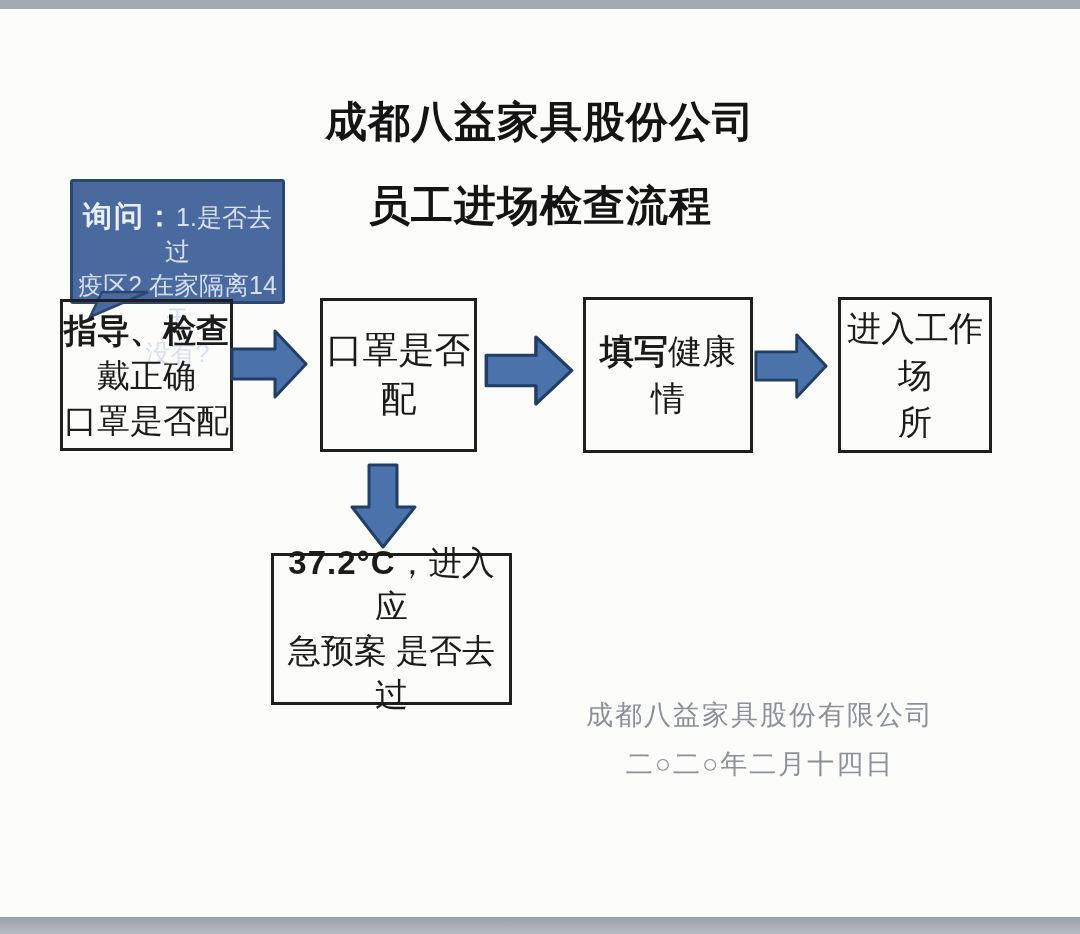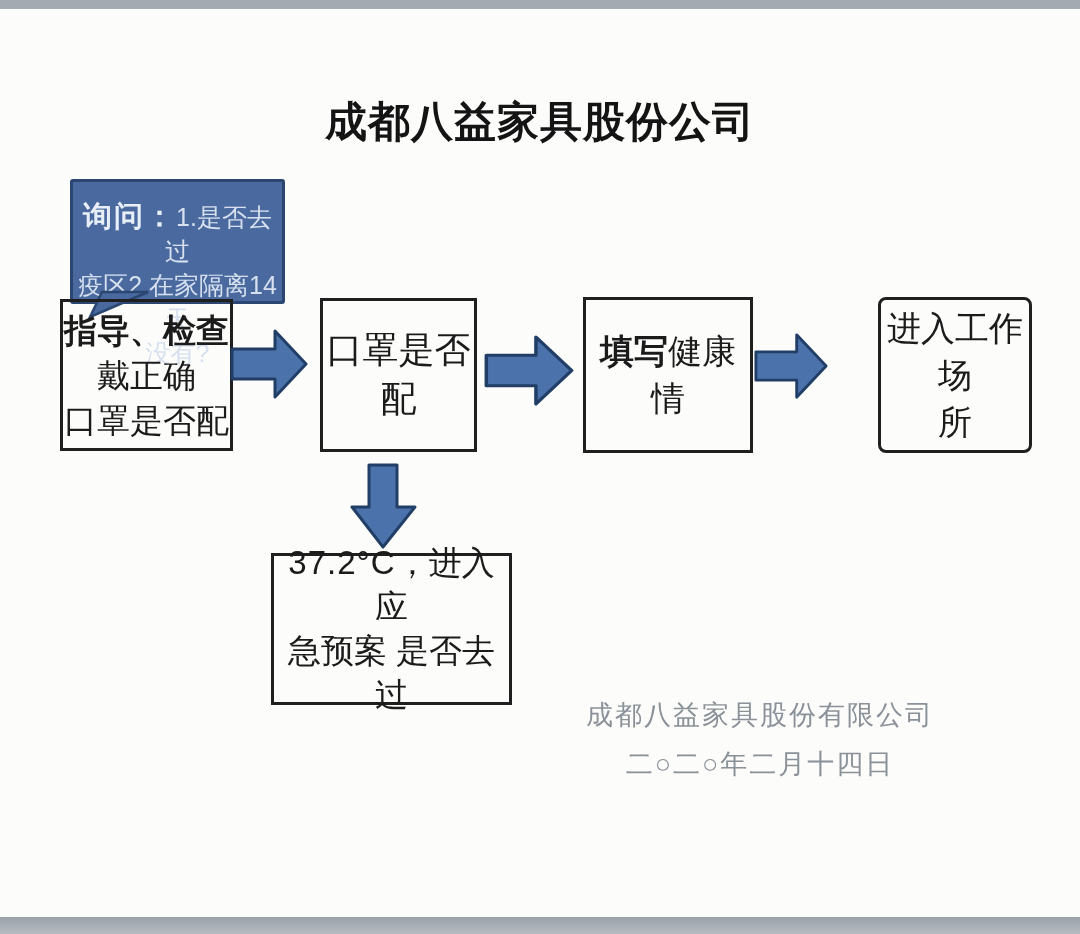--- a/index.html
+++ b/index.html
@@ -48,41 +48,42 @@
     background:transparent;
     color:var(--box-text);
     text-align:center;
     display:flex;flex-direction:column;justify-content:center;
   }
   .fb-guide{left:60px;top:299px;width:167px;height:146px;font-size:33px;line-height:45px;}
   .fb-guide .b1{font-weight:bold;}
   .fb-temp{left:320px;top:298px;width:151px;height:148px;font-size:36px;}
   .fb-decl{left:583px;top:297px;width:164px;height:150px;font-size:34px;line-height:47px;}
   .fb-decl .lead{font-weight:bold;}
-  .fb-work{left:878px;top:297px;width:148px;height:150px;font-size:34px;line-height:47px;border-radius:8px;}
+  .fb-work{left:838px;top:297px;width:148px;height:150px;font-size:34px;line-height:47px;}
   .fb-emerg{left:271px;top:553px;width:235px;height:146px;font-size:33px;line-height:44px;}
-  .fb-emerg .lead{font-weight:normal;letter-spacing:1px;}
+  .fb-emerg .lead{font-weight:bold;letter-spacing:1px;}
   .block-arrow polygon{fill:var(--arrow-fill);stroke:var(--arrow-border);stroke-width:3;stroke-linejoin:round;}
   .arrow-1{left:230px;top:328px;}
   .arrow-2{left:484px;top:334px;}
   .arrow-3{left:754px;top:332px;}
   .arrow-down{left:350px;top:463px;}
   .footer{
     left:540px;top:691px;width:440px;
     text-align:center;color:var(--footer-text);
     font-size:27px;line-height:49px;letter-spacing:2px;
   }
 </style>
 </head>
 <body>
 
 <div class="abs frame-top"></div>
 
 <div class="abs title">
   <div>成都八益家具股份公司</div>
+  <div>员工进场检查流程</div>
 </div>
 
 <div class="abs bubble">
   <div><span class="lead">询问：</span><span>1.是否去过</span></div>
   <div>疫区2.在家隔离14天</div>
   <div>没有?</div>
 </div>
 <svg class="abs bubble-tail" width="64" height="26" viewBox="0 0 64 26">
   <polygon points="14,0 60,0 2,25"></polygon>
 </svg>

